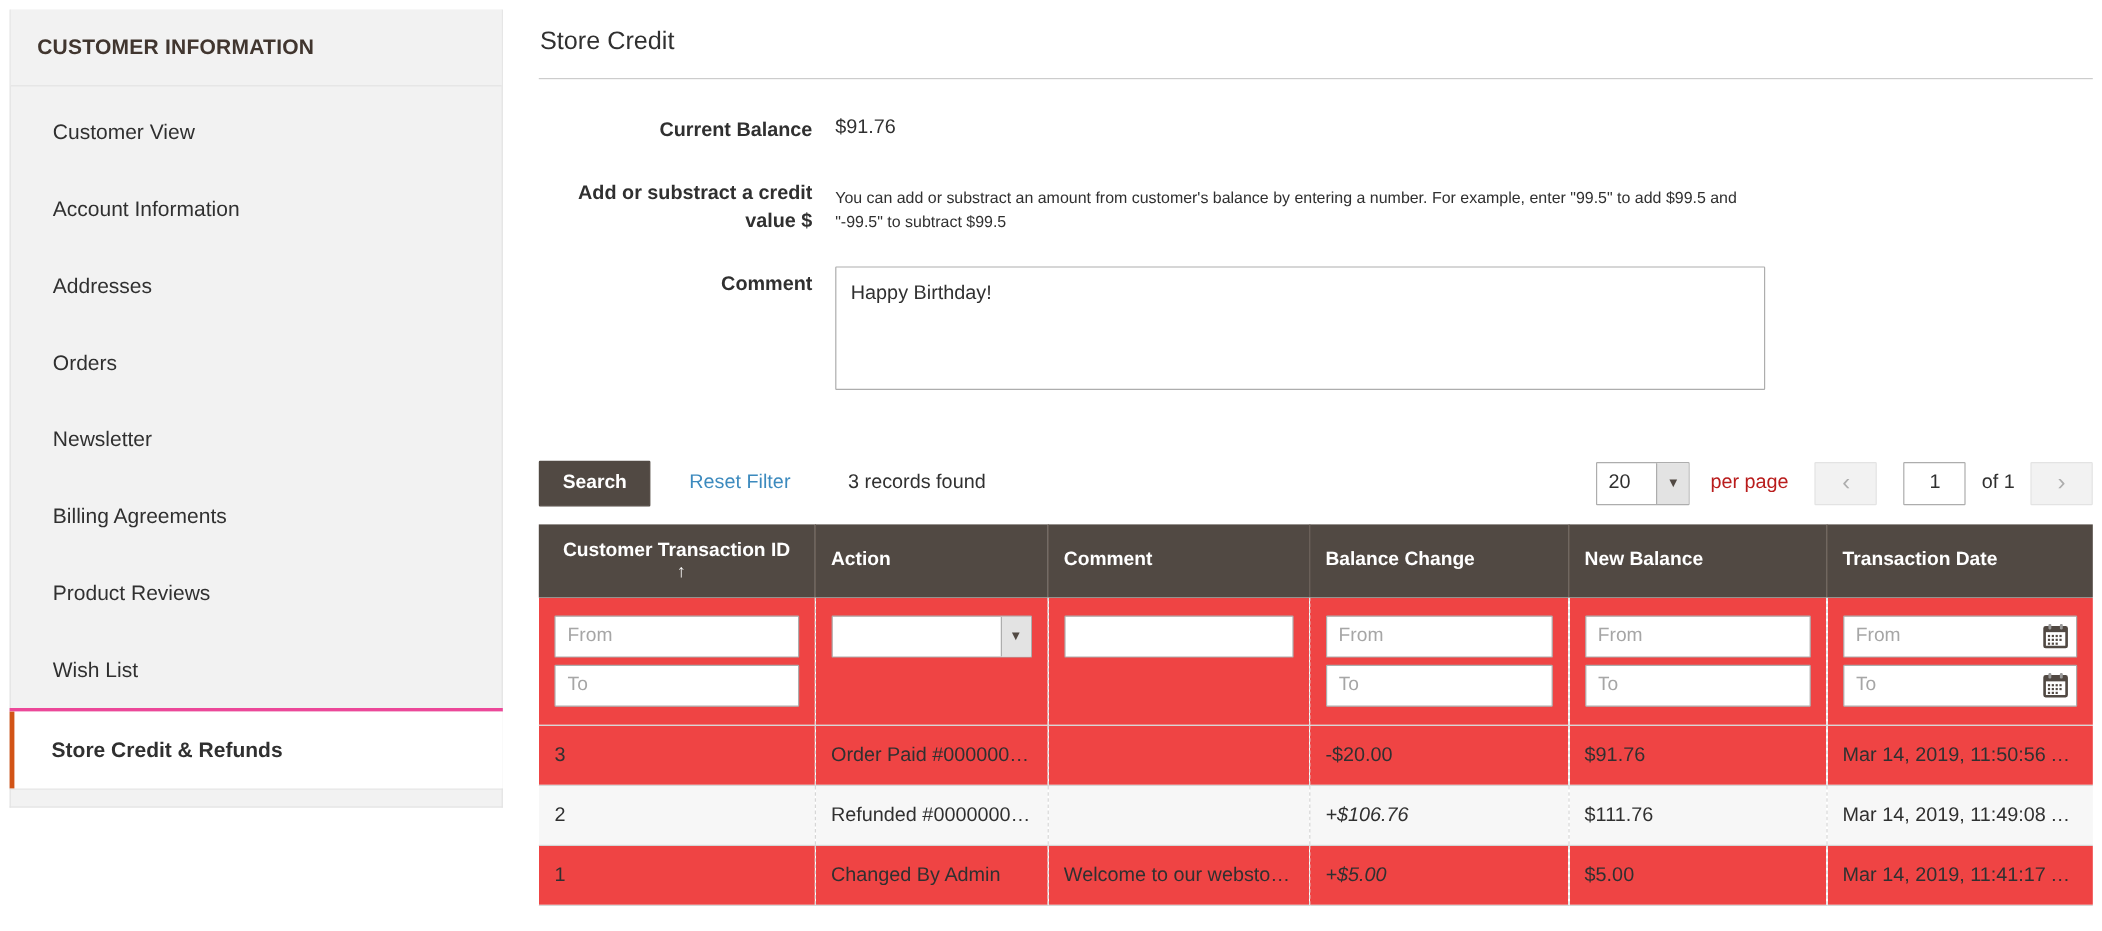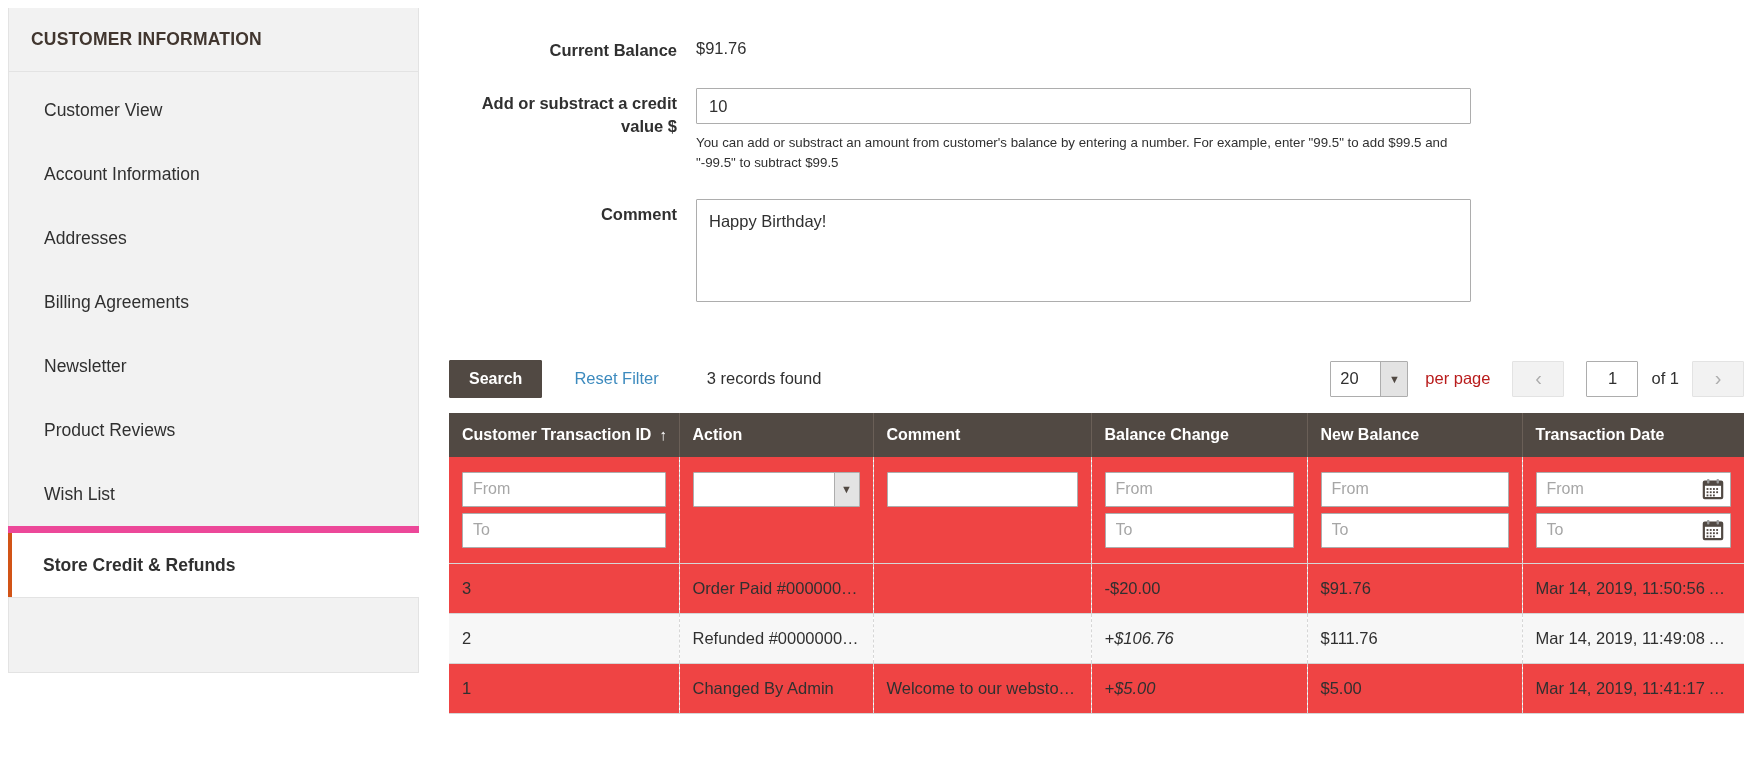--- a/index.html
+++ b/index.html
@@ -44,21 +44,21 @@
   }
   .nav-item.active {
     background: #ffffff;
     border-left: 4px solid #d25417;
     font-weight: bold;
     color: #303030;
     margin-left: 0;
   }
   .nav-wrap-active {
     background: #000000;
-    border-top: 7px solid #ec4899;
+    border-top: 3px solid #ec4899;
     border-bottom: 1px solid #e3e3e3;
     margin-left: -1px;
     margin-right: -1px;
   }
 
   
   .main {
     position: absolute;
     left: 449px; top: 8px;
     width: 1295px;
@@ -206,21 +206,21 @@
     color: #ffffff;
     font-size: 16px;
     font-weight: bold;
     text-align: left;
     padding: 13px 13px;
     border-right: 1px solid #6a5f57;
     height: 44px;
     white-space: nowrap;
   }
   table.grid thead th:last-child { border-right: none; }
-  .th-inner { display: flex; align-items: center; justify-content: space-between; }
+  .th-inner { display: flex; align-items: center; justify-content: space-between; flex-direction: column; }
   .sort-arrow { font-size: 15px; color:#fff; padding-left: 8px; }
 
   tr.filter-row td {
     background: #f2f2f2;
     padding: 9px 10px;
     border-right: 1px dashed #d6d6d6;
     vertical-align: top;
     border-bottom: 1px solid #d6d6d6;
   }
   tr.filter-row td:last-child { border-right: none; }
@@ -275,44 +275,45 @@
 <body>
 
 <div class="page">
 
   <div class="sidebar">
     <div class="sidebar-title">CUSTOMER INFORMATION</div>
     <div class="sidebar-nav">
       <div class="nav-item">Customer View</div>
       <div class="nav-item">Account Information</div>
       <div class="nav-item">Addresses</div>
+      <div class="nav-item">Orders</div>
+      <div class="nav-item">Newsletter</div>
       <div class="nav-item">Billing Agreements</div>
-      <div class="nav-item">Newsletter</div>
       <div class="nav-item">Product Reviews</div>
       <div class="nav-item">Wish List</div>
       <div class="nav-wrap-active">
         <div class="nav-item active">Store Credit &amp; Refunds</div>
       </div>
     </div>
   </div>
 
   <div class="main">
 
+    <h1 class="section-title">Store Credit</h1>
 
     <div class="field-row">
       <div class="field-label bold">Current Balance</div>
       <div class="field-control">
         <div class="field-value">$91.76</div>
       </div>
     </div>
 
     <div class="field-row">
       <div class="field-label bold">Add or substract a credit value $</div>
       <div class="field-control">
-        <input class="text-input" type="text" value="10" style="">
         <div class="note">You can add or substract an amount from customer's balance by entering a number. For example, enter "99.5" to add $99.5 and "-99.5" to subtract $99.5</div>
       </div>
     </div>
 
     <div class="field-row">
       <div class="field-label bold">Comment</div>
       <div class="field-control">
         <textarea class="comment-area" style="">Happy Birthday!</textarea>
       </div>
     </div>

